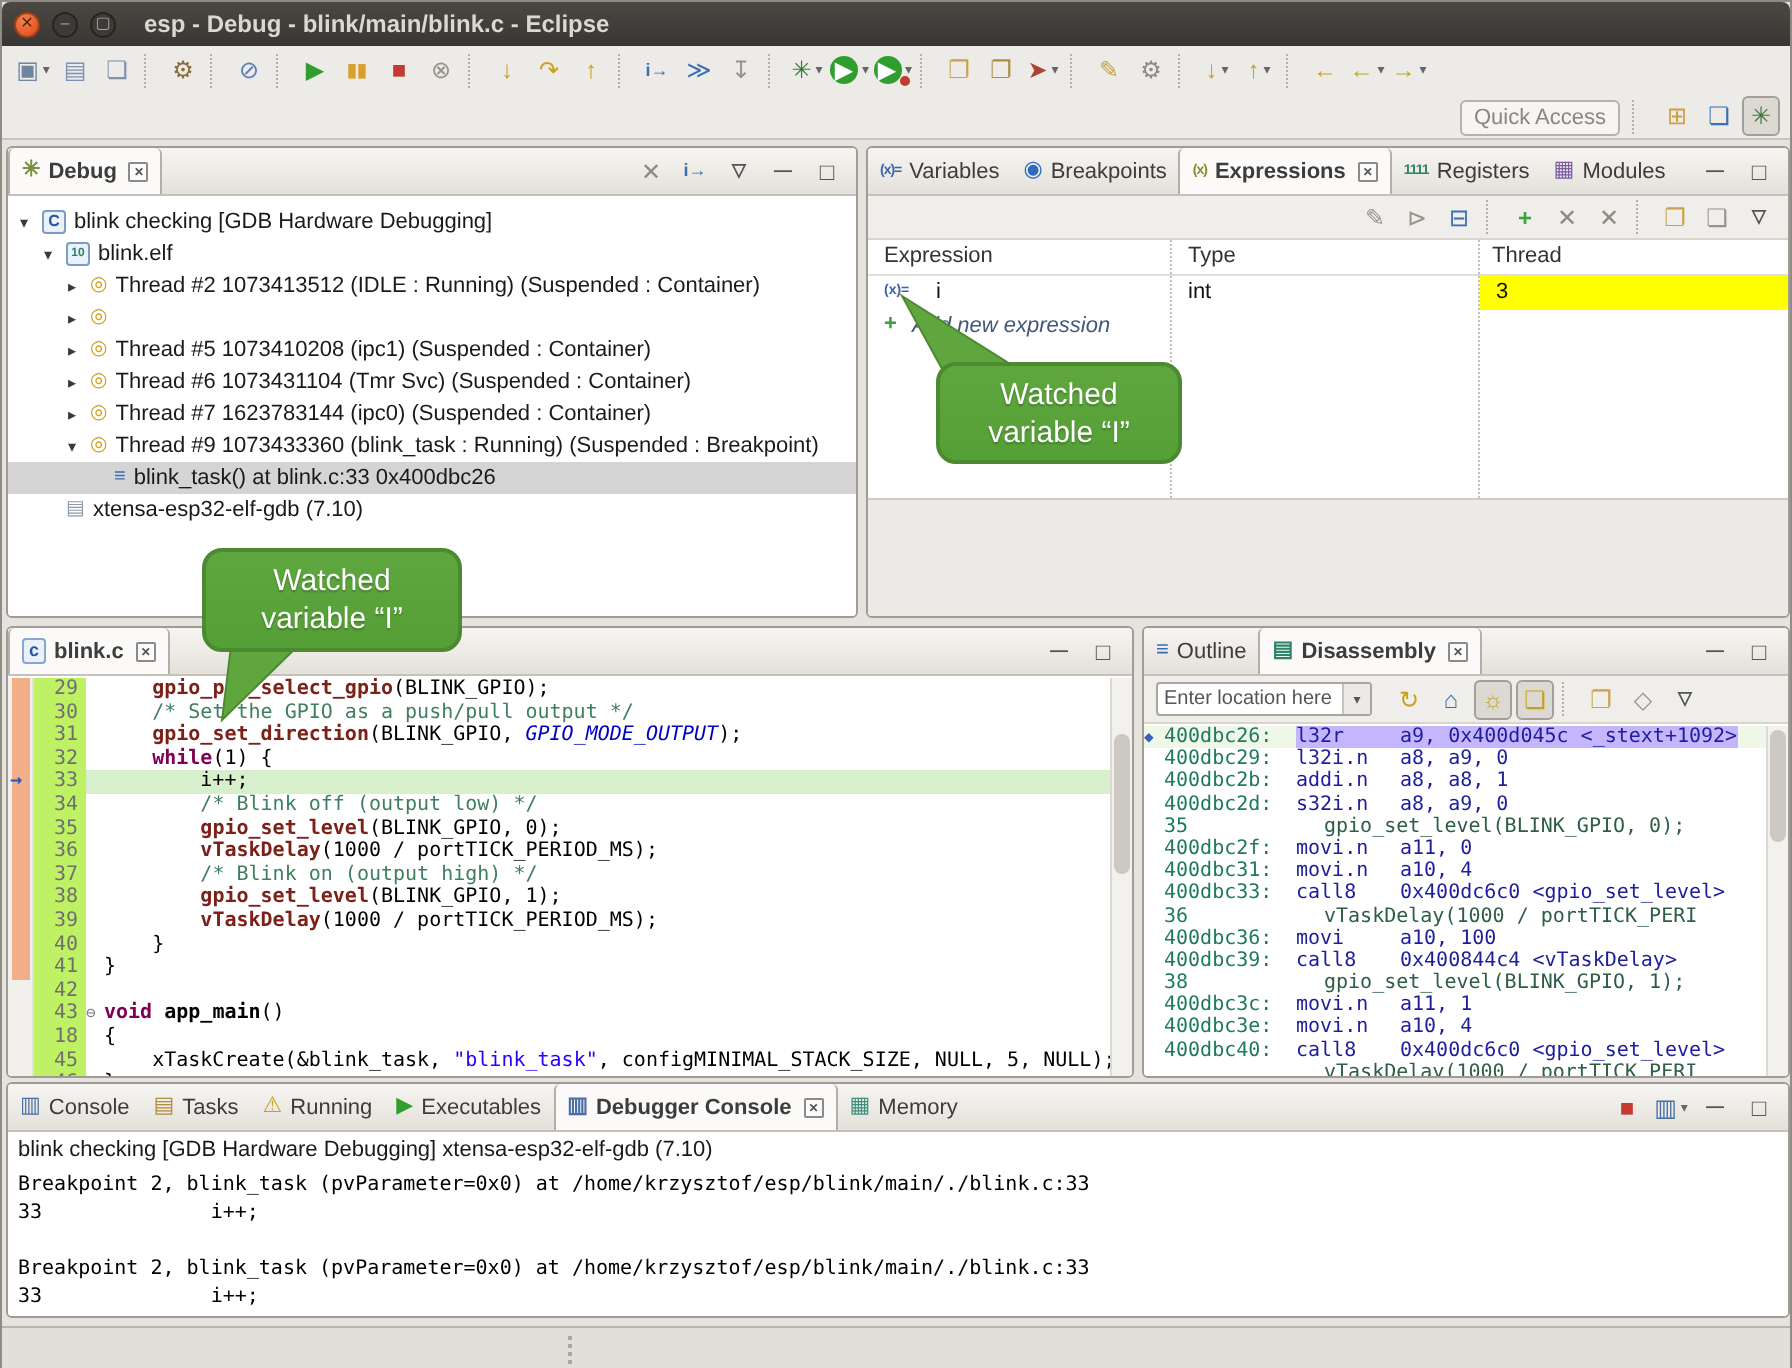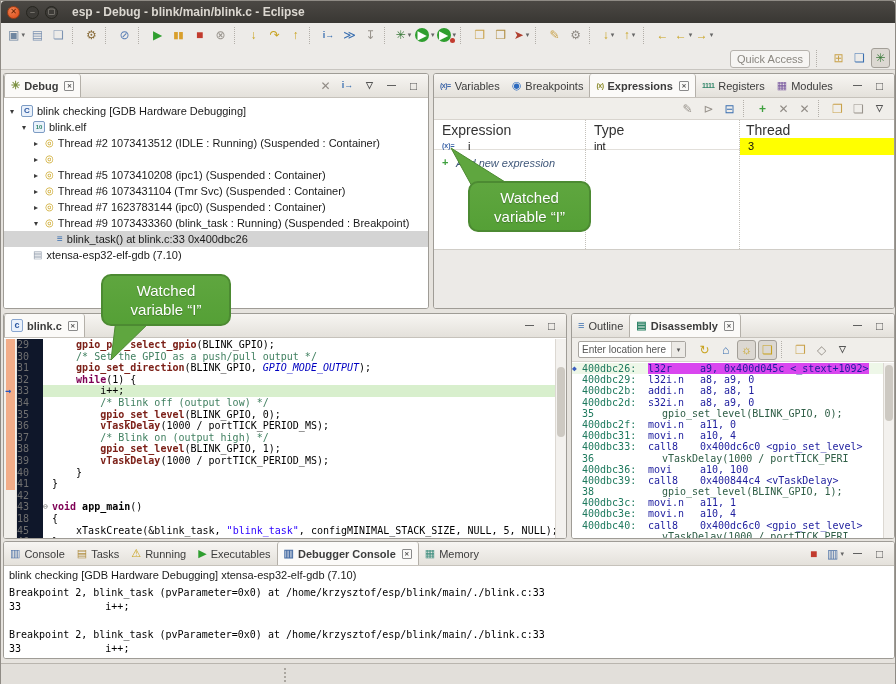--- a/index.html
+++ b/index.html
@@ -55,31 +55,31 @@
   .trow.sel{background:#d4d4d4}
   .expander{width:11px;font-size:8px;color:#3a3a3a;flex:none}
   .ticn2{margin-right:4px;flex:none;font-size:10px;line-height:1}
   .tbic{width:12px;height:12px;border:1px solid #7d9cc4;background:#e9f1fb;border-radius:2px;
     display:inline-flex;align-items:center;justify-content:center;font-size:8px;font-weight:bold}
 
   
   #expr-toolbar{position:absolute;left:0;right:0;top:24px;height:22px;background:#f0eeea;
     border-bottom:1px solid #d8d4ce;display:flex;align-items:center;justify-content:flex-end;padding-right:4px}
   #expr-colsep1,#expr-colsep2{position:absolute;top:46px;height:129px;border-left:1px dotted #c4c1bb}
-  .exheadrow{position:absolute;left:0;right:0;top:46px;height:30px;border-bottom:1px solid #e2dfda;font-size:14px;color:#333}
+  .exheadrow{position:absolute;left:0;right:0;top:46px;height:18px;border-bottom:1px solid #e2dfda;font-size:11px;color:#333}
   .exh{position:absolute;top:2px}
   .exrow{position:absolute;left:0;right:0;height:17px;font-size:11px;color:#111}
   .exgray{position:absolute;left:0;right:0;top:175px;bottom:0;background:#eceae7;border-top:1px solid #d0cdc7}
 
   
   .eline{height:11.6px;display:flex;font-family:"DejaVu Sans Mono",monospace;font-size:10px;line-height:11.6px;white-space:pre}
   .eruler{width:13px;background:#f2f0ec;flex:none;position:relative;border-right:1px solid #e4e1dc}
   .echg{position:absolute;left:2px;top:0;bottom:0;width:9px;background:#f2ad89}
   .earrow{position:absolute;left:1px;top:0;font-size:10px;font-weight:bold;color:#2458c4;z-index:2}
-  .enum{width:26px;color:#6f6f6f;flex:none;padding-right:4px;background:#0f172a}
+  .enum{width:26px;text-align:right;color:#6f6f6f;flex:none;padding-right:4px;background:#bef264}
   .efold{width:9px;flex:none;color:#777;font-size:8px;line-height:11.6px}
   .ecode{flex:1}
   .eline.current .efold,.eline.current .ecode{background:#d8efcd}
   .sp{color:#000}.sk{color:#7f0055;font-weight:bold}.sc{color:#3f7f5f}
   .sf{color:#7c2018;font-weight:bold}.ss{color:#2a00ff}.sm{color:#0000c0;font-style:italic}
   .sd{color:#000;font-weight:bold}
 
   
   #disasm-toolbar{position:absolute;left:0;right:0;top:24px;height:24px;background:#f0eeea;
     border-bottom:1px solid #d8d4ce;display:flex;align-items:center;padding-left:6px}
@@ -88,21 +88,21 @@
   .combo-btn{width:14px;height:100%;border-left:1px solid #c5c2bc;font-size:7px;color:#555;
     display:inline-flex;align-items:center;justify-content:center;background:#eceae6}
   .dline{height:11.2px;display:flex;font-family:"DejaVu Sans Mono",monospace;font-size:10px;line-height:11.2px;white-space:pre}
   .dmark{width:10px;flex:none;color:#3a5fc0;font-size:8px;line-height:11.2px}
   .daddr{width:66px;flex:none;color:#1e7a5e}
   .dmnem{width:52px;flex:none;color:#1d1d9e}
   .dops{color:#1d1d9e}
   .dsrc{color:#1e7a5e;width:66px;flex:none}
   .dsrctext{color:#2f5e46;padding-left:14px}
   .dline.current{background:#eef7e8}
-  .dline.current .dmnem,.dline.current .dops{background:#d946ef}
+  .dline.current .dmnem,.dline.current .dops{background:#c4b5fd}
 
   
   #console-header{position:absolute;left:0;right:0;top:24px;height:18px;font-size:11px;color:#1a1a1a;
     padding:3px 0 0 5px;background:#fff}
   #console-out{position:absolute;left:0;right:0;top:44px;bottom:0;font-family:"DejaVu Sans Mono",monospace;
     font-size:10px;line-height:14px;color:#000;padding-left:5px;white-space:pre;background:#fff}
 
   
   .vsb{position:absolute;right:0;top:0;bottom:0;width:11px;background:#f3f1ee;border-left:1px solid #dcd8d2}
   .vsb .thumb{position:absolute;left:1px;right:1px;background:#cdc9c2;border-radius:4px}

